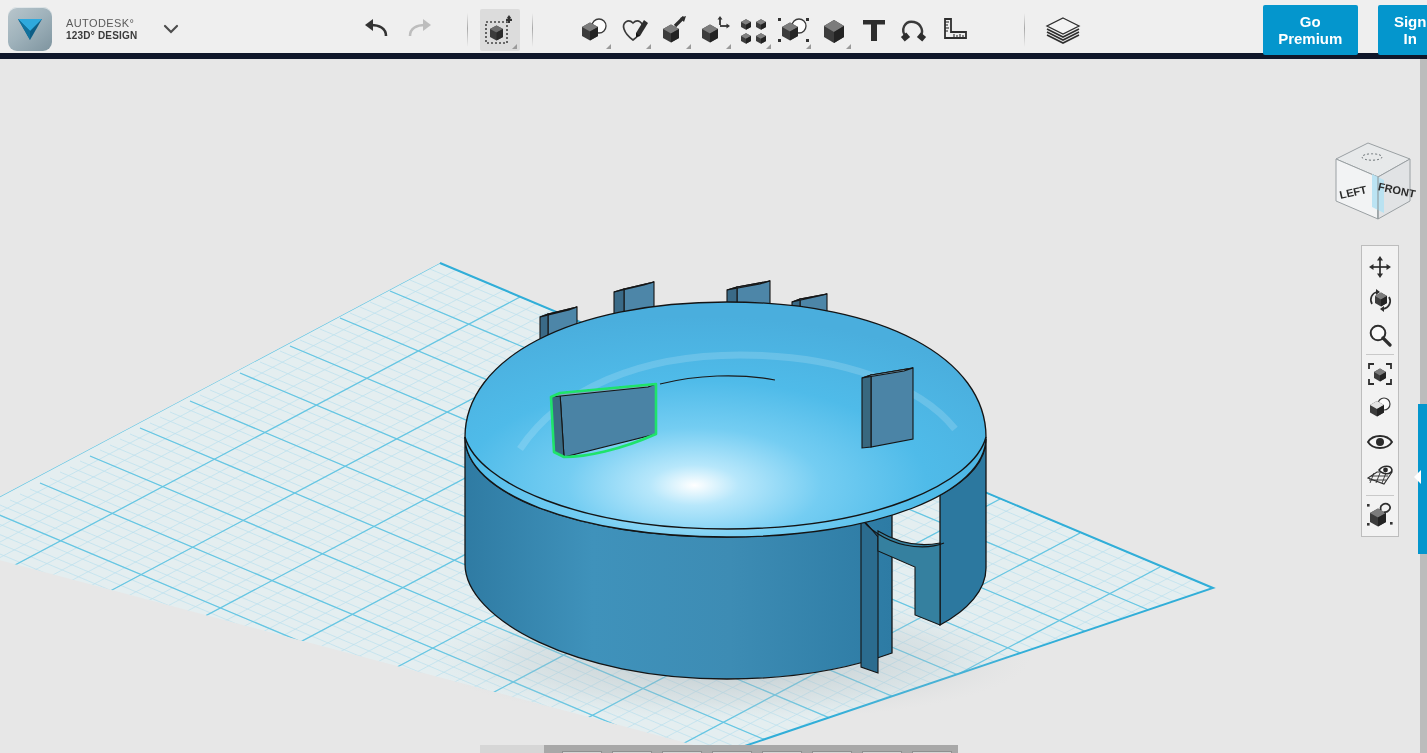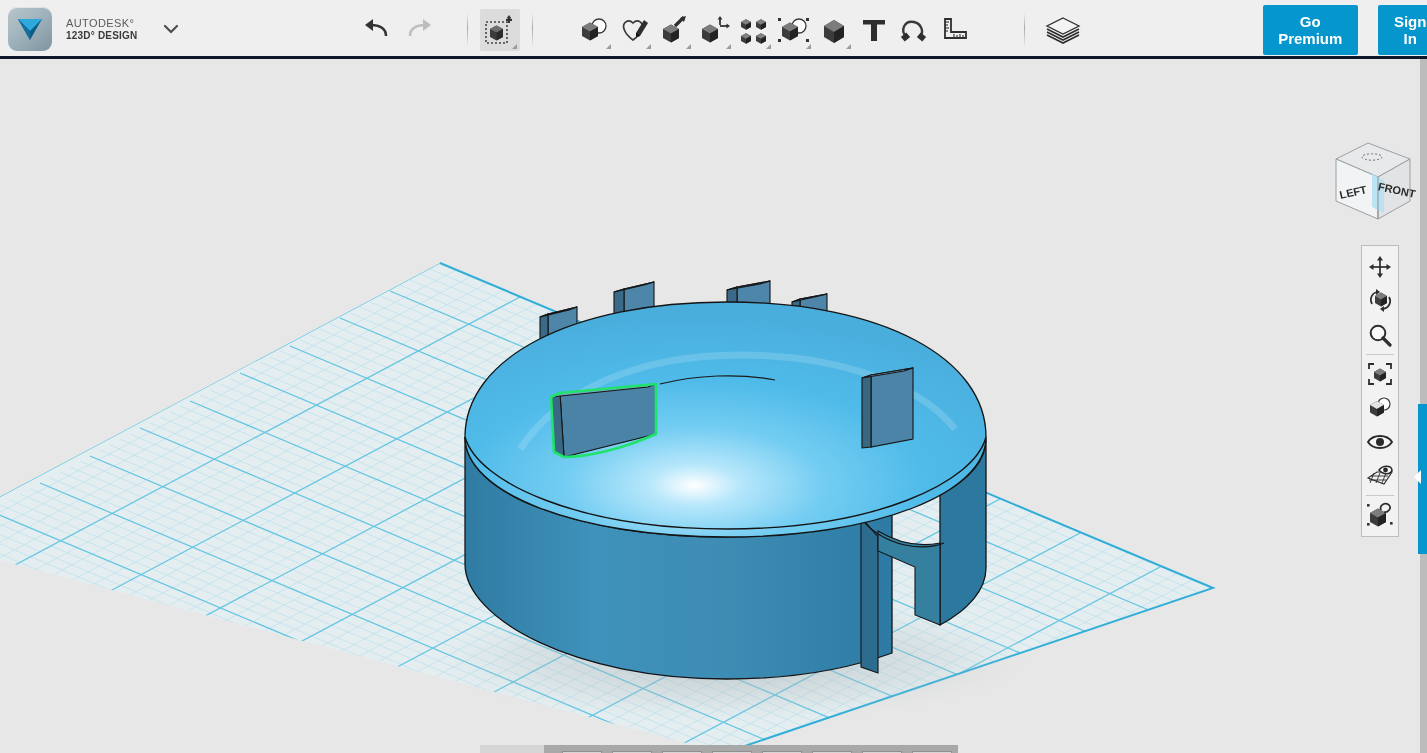--- a/index.html
+++ b/index.html
@@ -14,21 +14,21 @@
     width: 1427px; height: 753px;
     background: #e8e8e8;
     overflow: hidden;
   }
 
   
   #topbar {
     position: absolute; left: 0; top: 0;
     width: 1427px; height: 59px;
     background: #efefef;
-    border-bottom: 3px solid #0f172a;
+    border-bottom: 6px solid #0f172a;
     box-sizing: border-box;
   }
   #brand {
     position: absolute; left: 8px; top: 7px;
     display: flex; align-items: center;
   }
   #brand-logo {
     width: 44px; height: 44px;
     border-radius: 9px;
     background: linear-gradient(140deg,#b9c6cc 0%,#9fb2bb 48%,#7e949f 100%);

